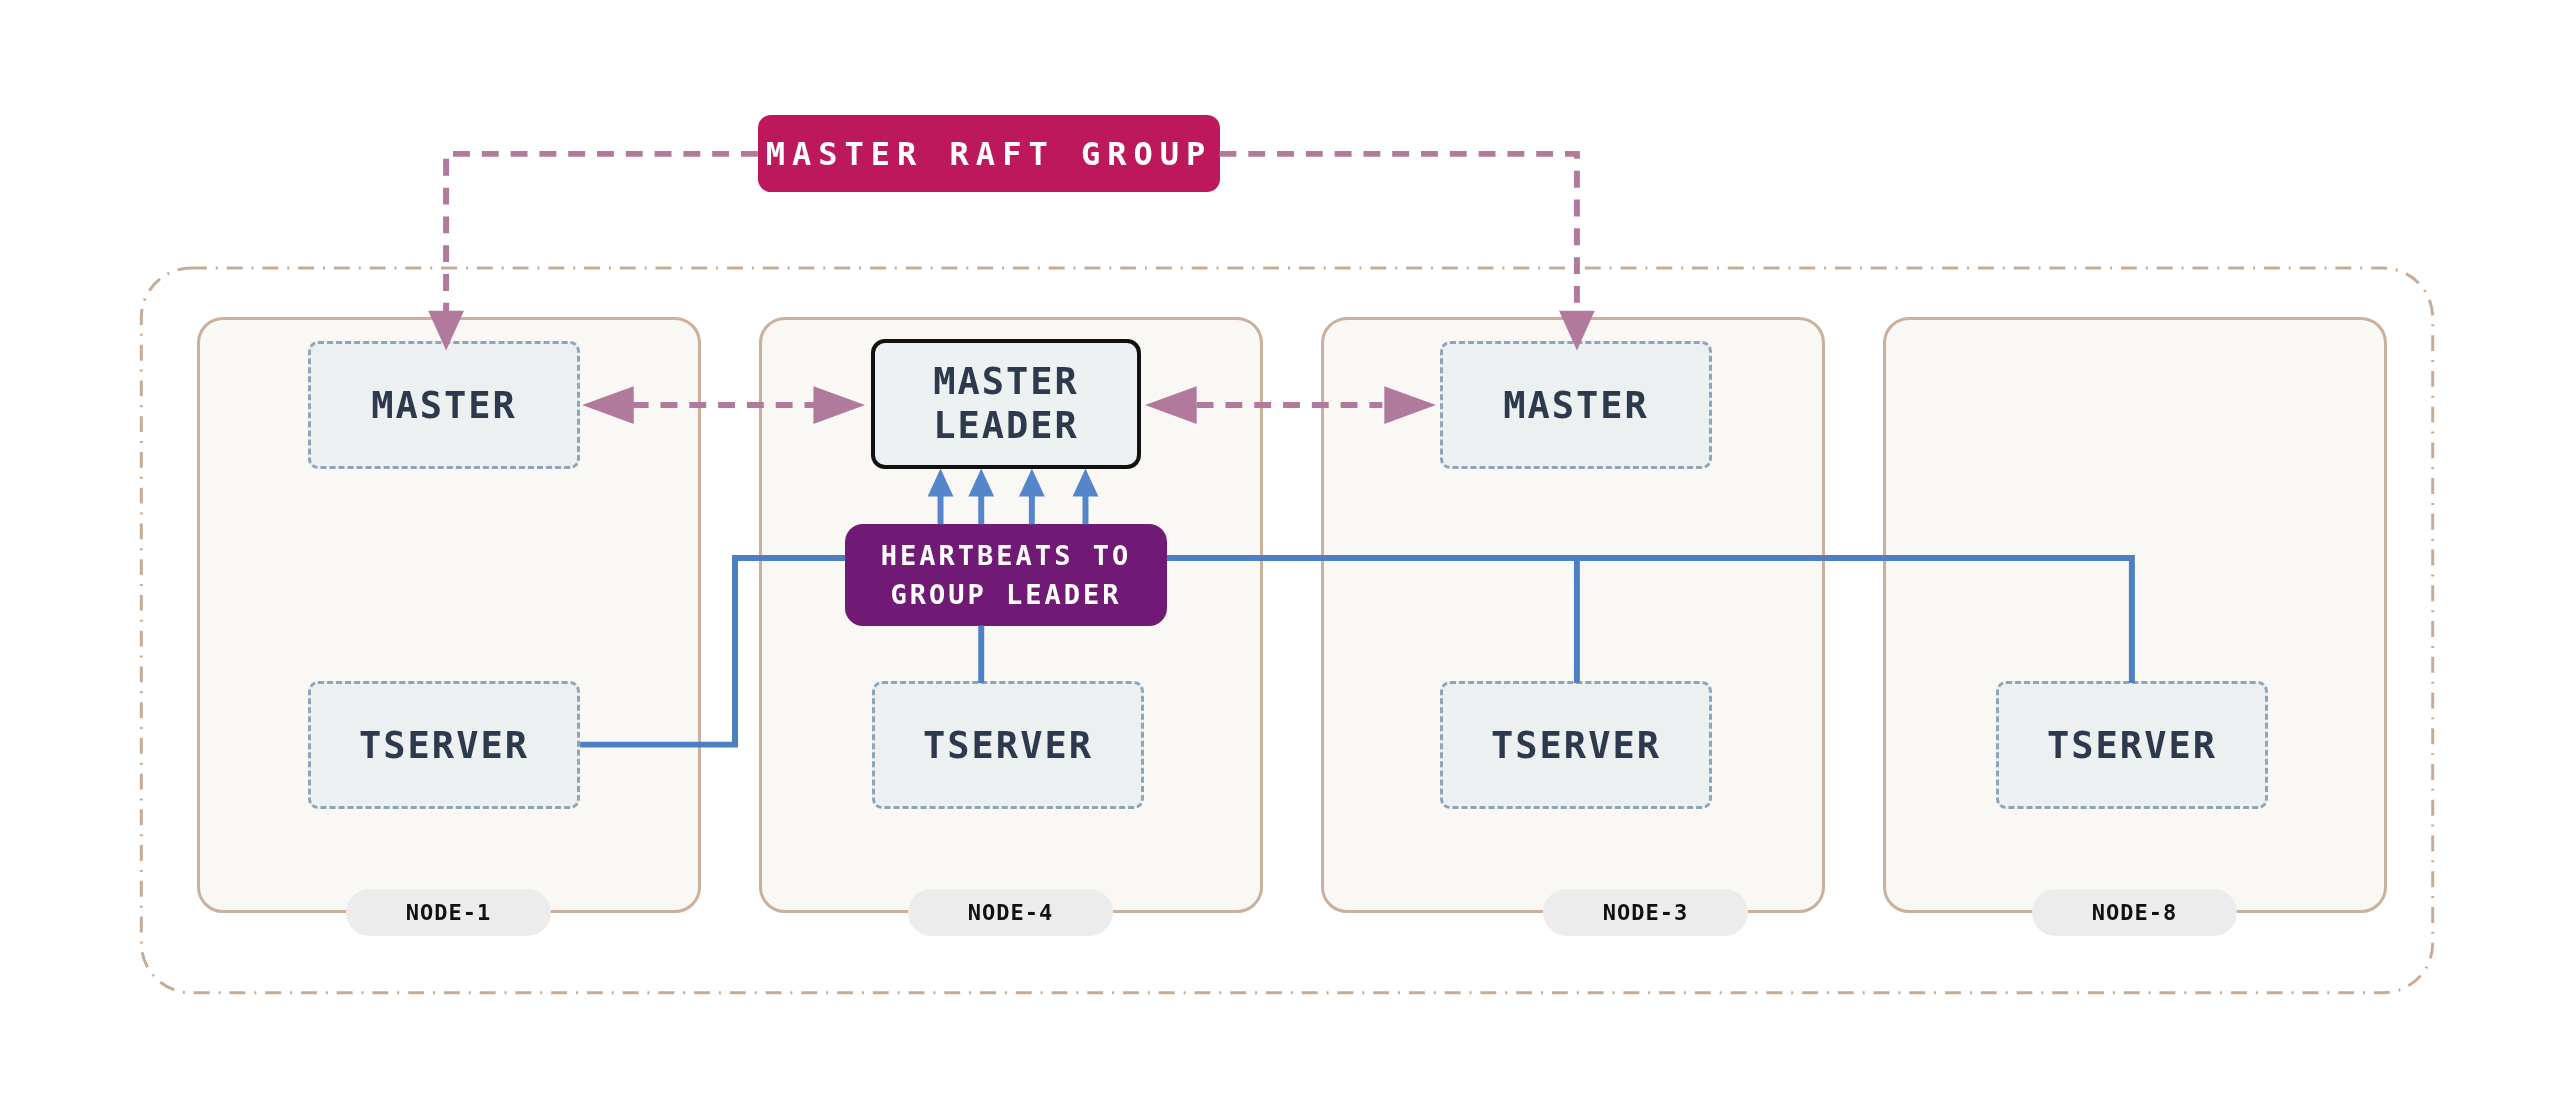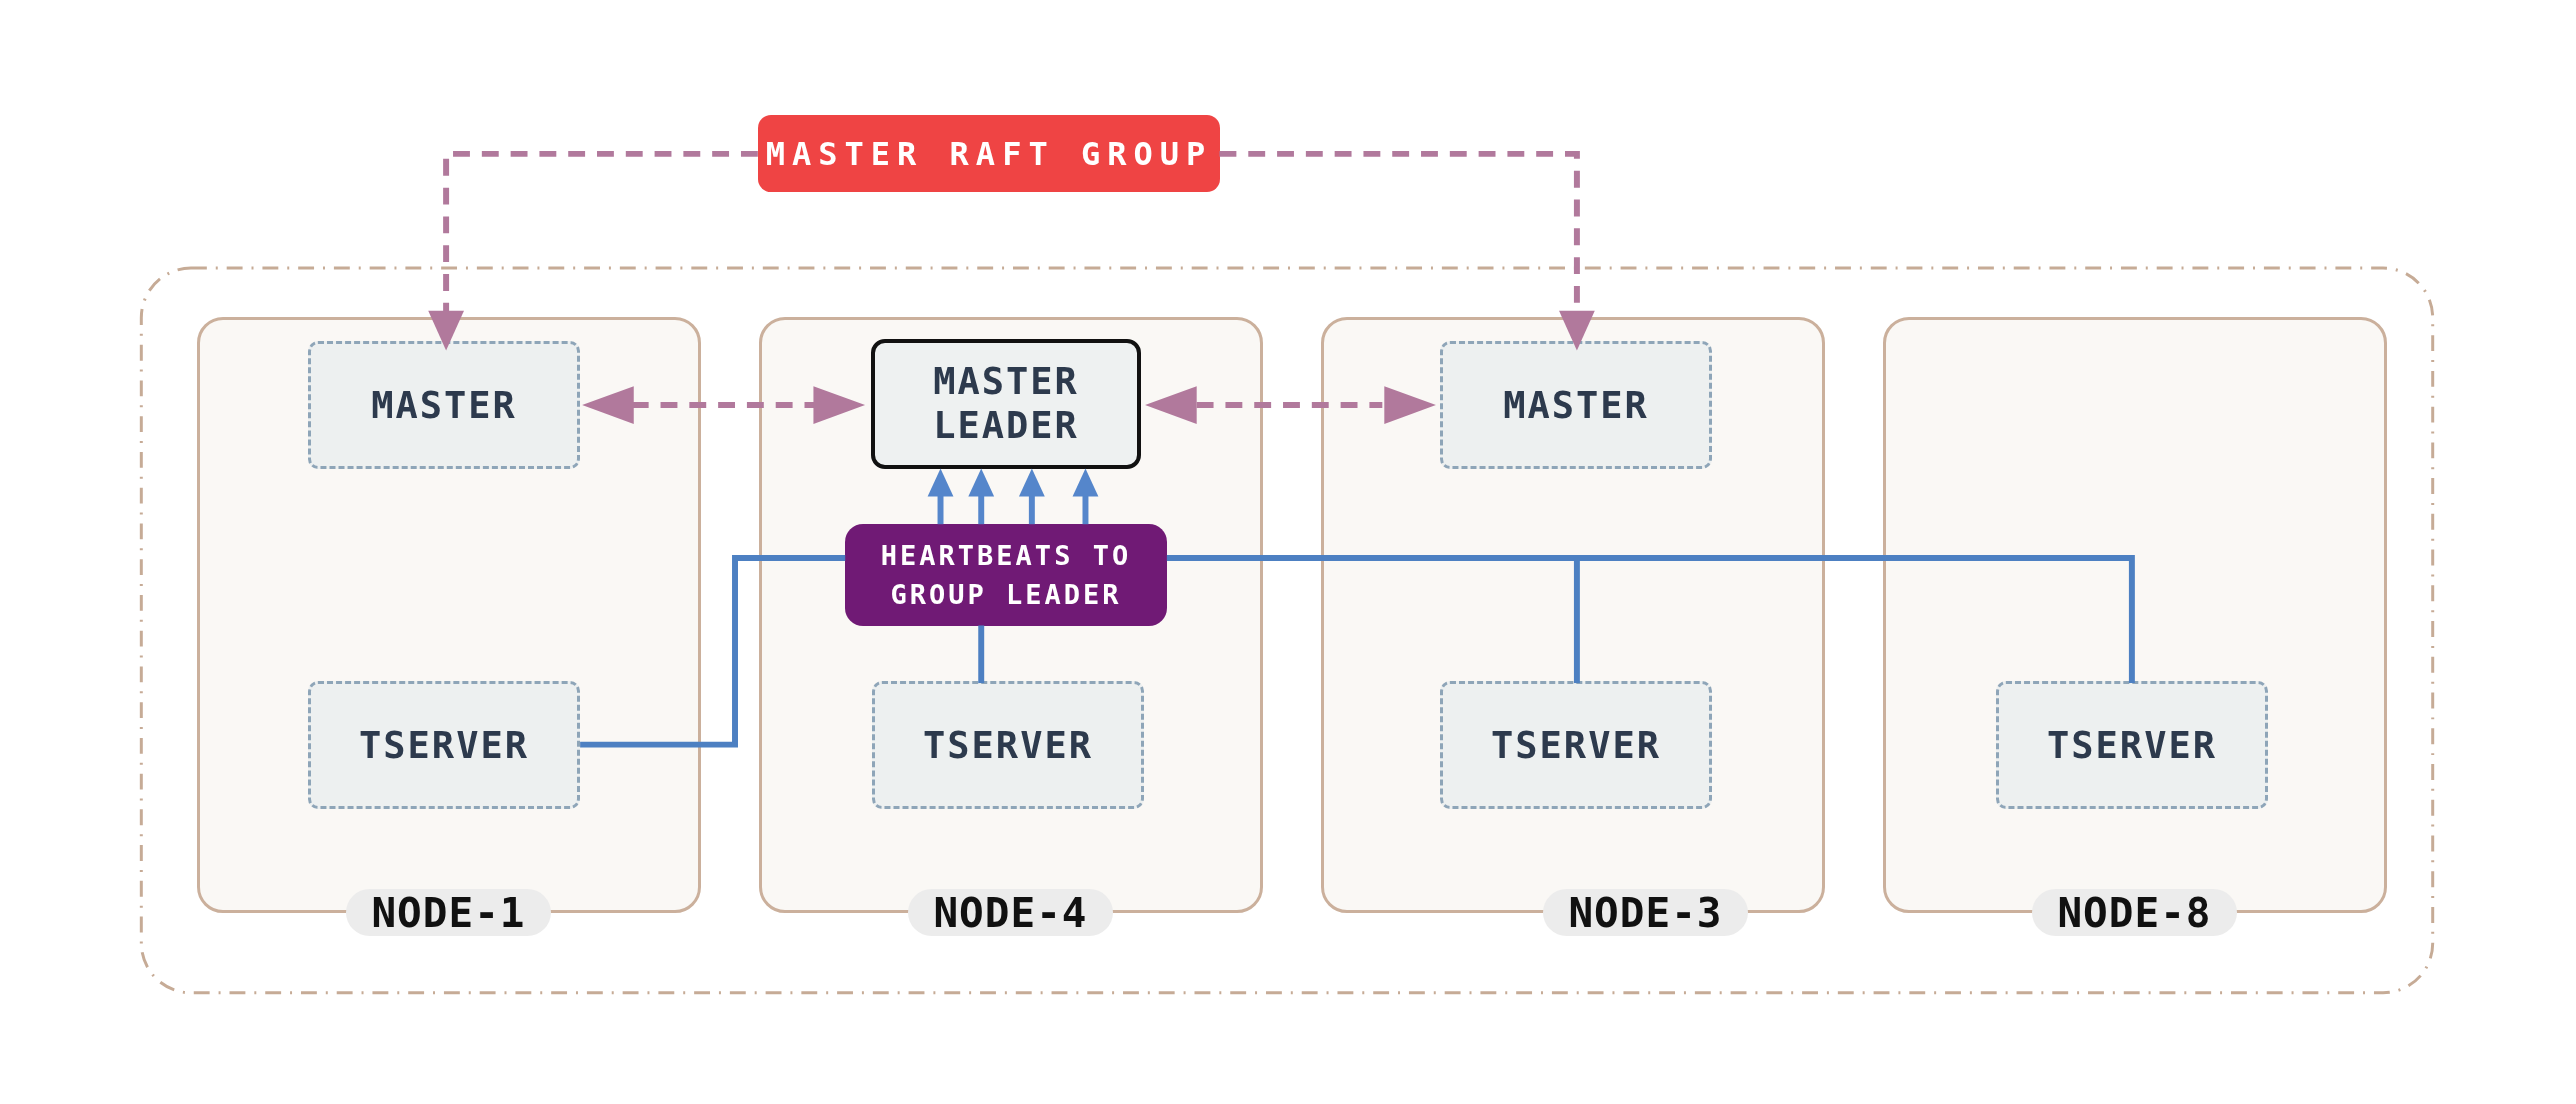--- a/index.html
+++ b/index.html
@@ -57,34 +57,34 @@
   .pill {
     position: absolute;
     top: 889px;
     width: 205px;
     height: 47px;
     background: #ececec;
     border-radius: 24px;
     display: flex;
     align-items: center;
     justify-content: center;
-    font-size: 41px;
+    font-size: 22px;
     font-weight: 700;
     color: #111111;
     letter-spacing: 1px;
     z-index: 2;
   }
   
   .raft {
     position: absolute;
     left: 758px;
     top: 115px;
     width: 462px;
     height: 77px;
-    background: #ef4444;
+    background: #be185d;
     border-radius: 13px;
     display: flex;
     align-items: center;
     justify-content: center;
     color: #ffffff;
     font-size: 32px;
     font-weight: 700;
     letter-spacing: 7px;
     z-index: 2;
   }

